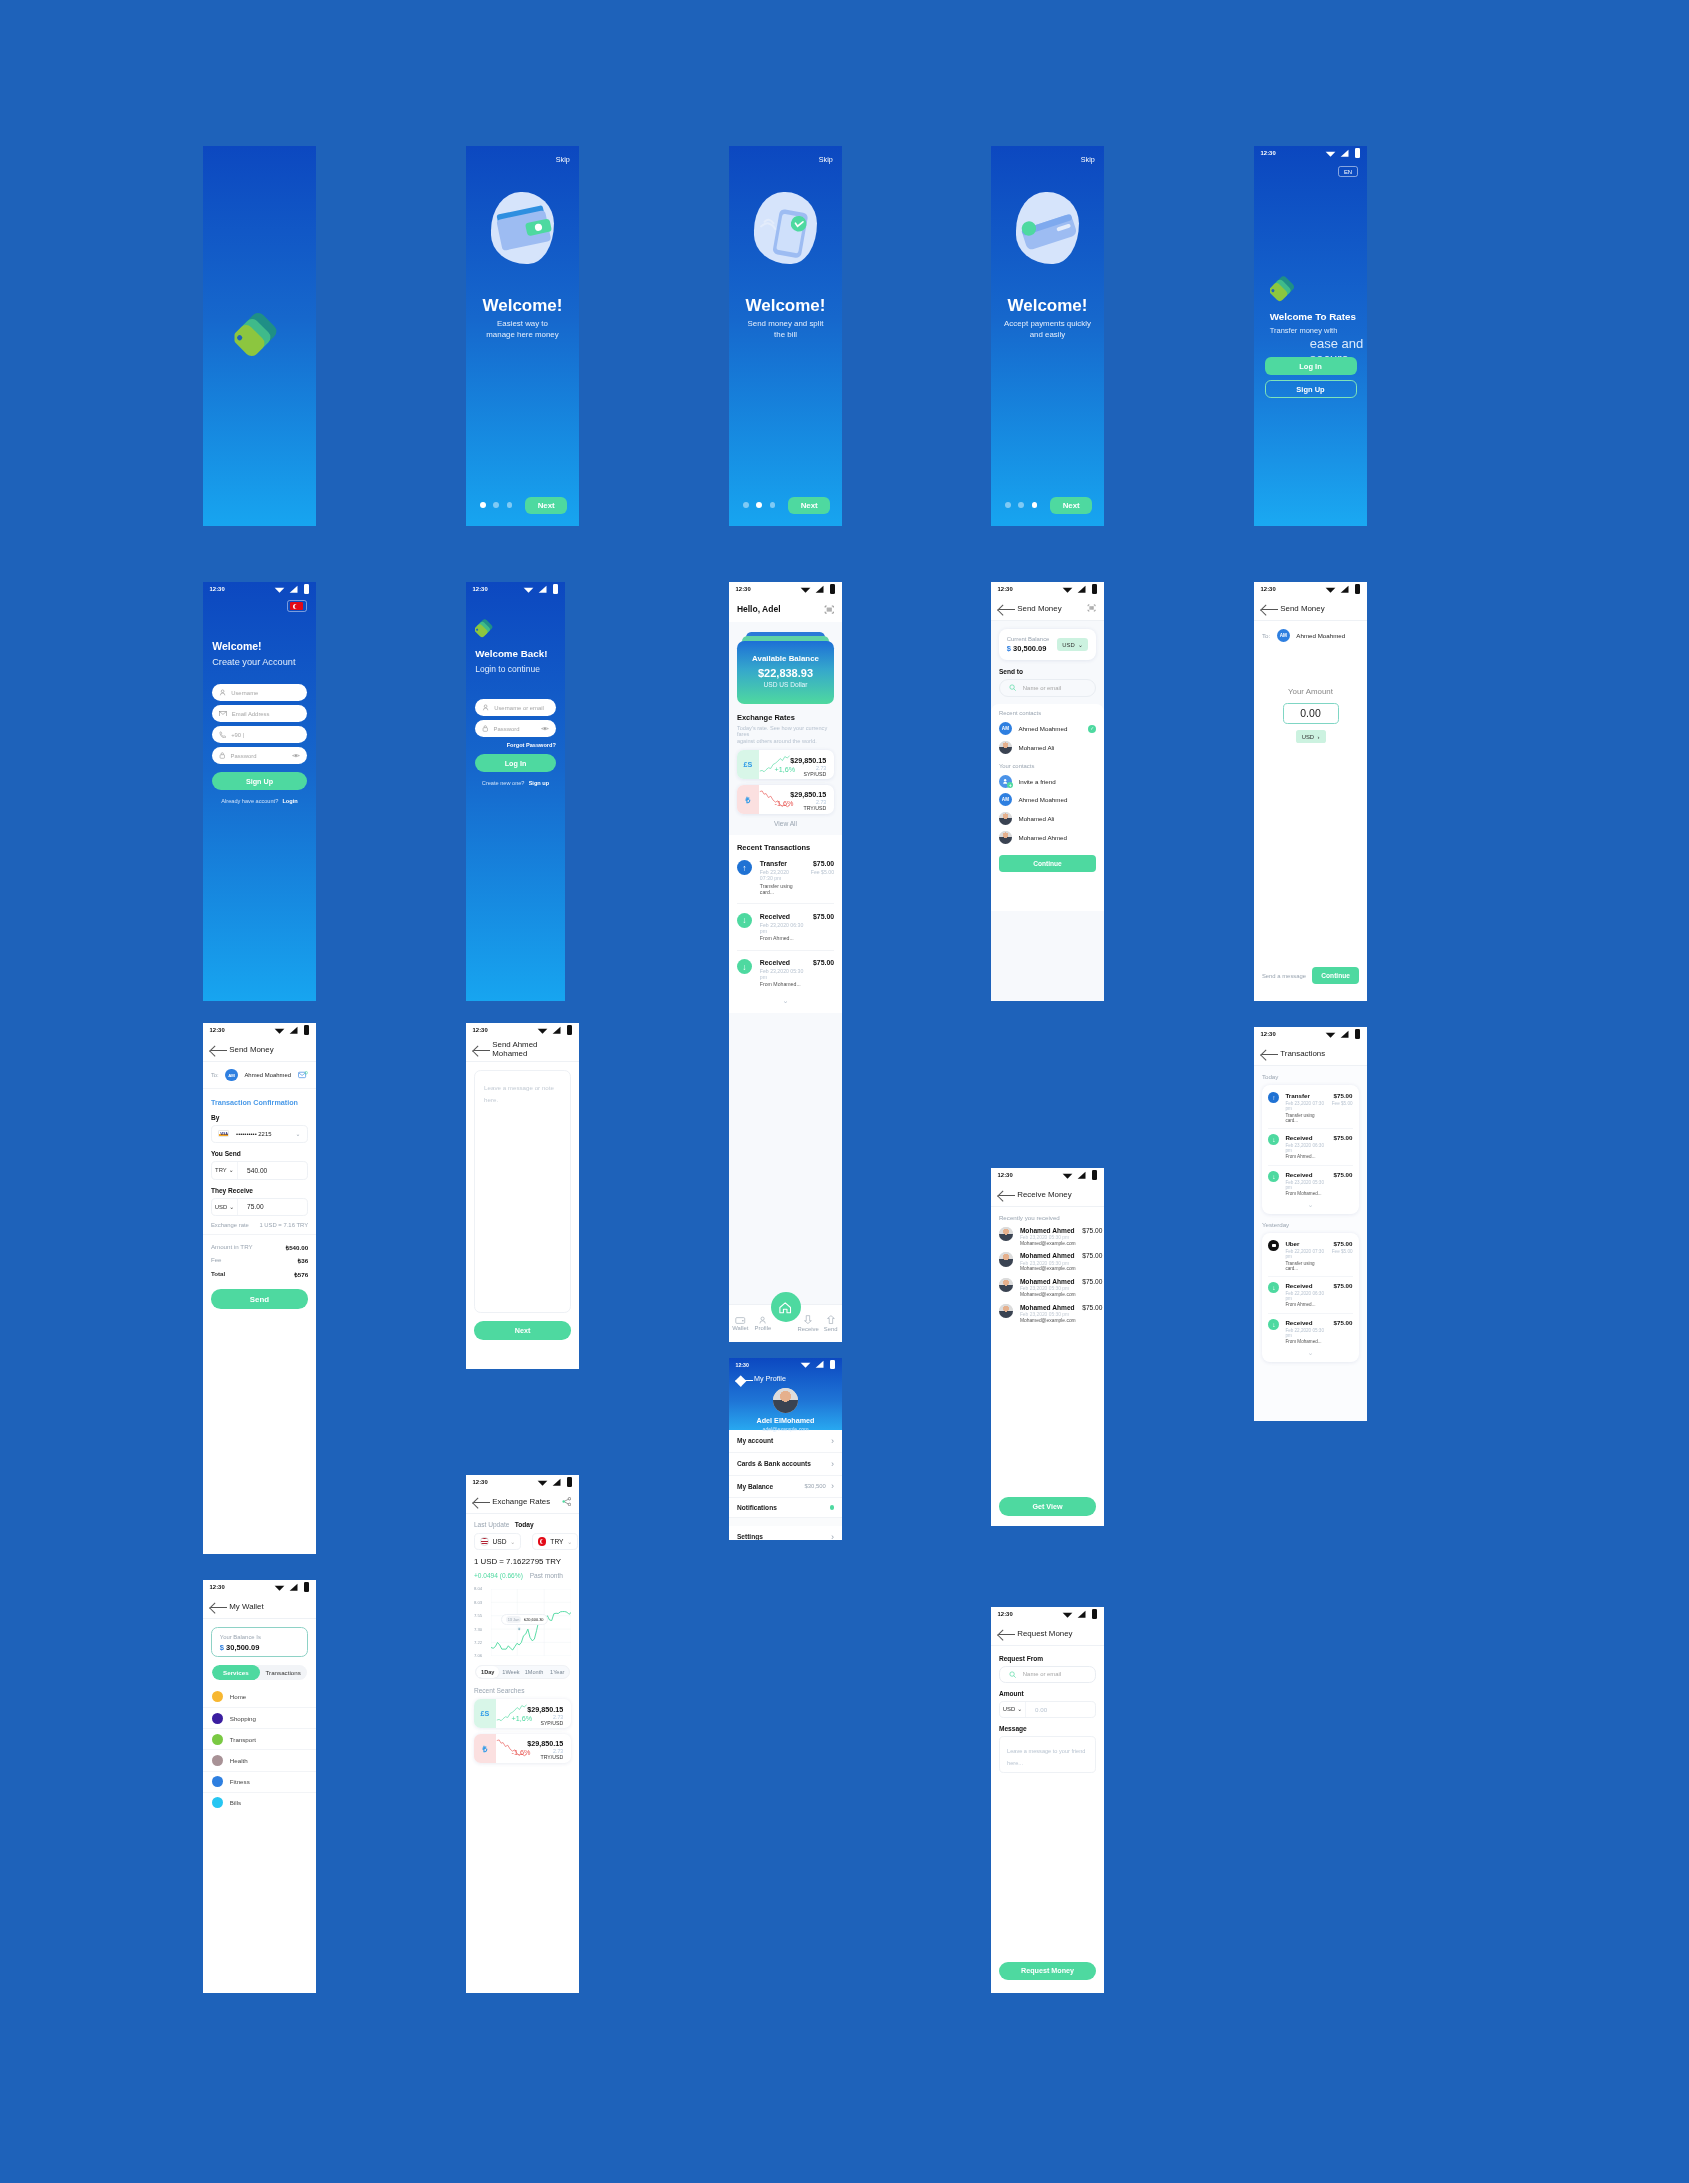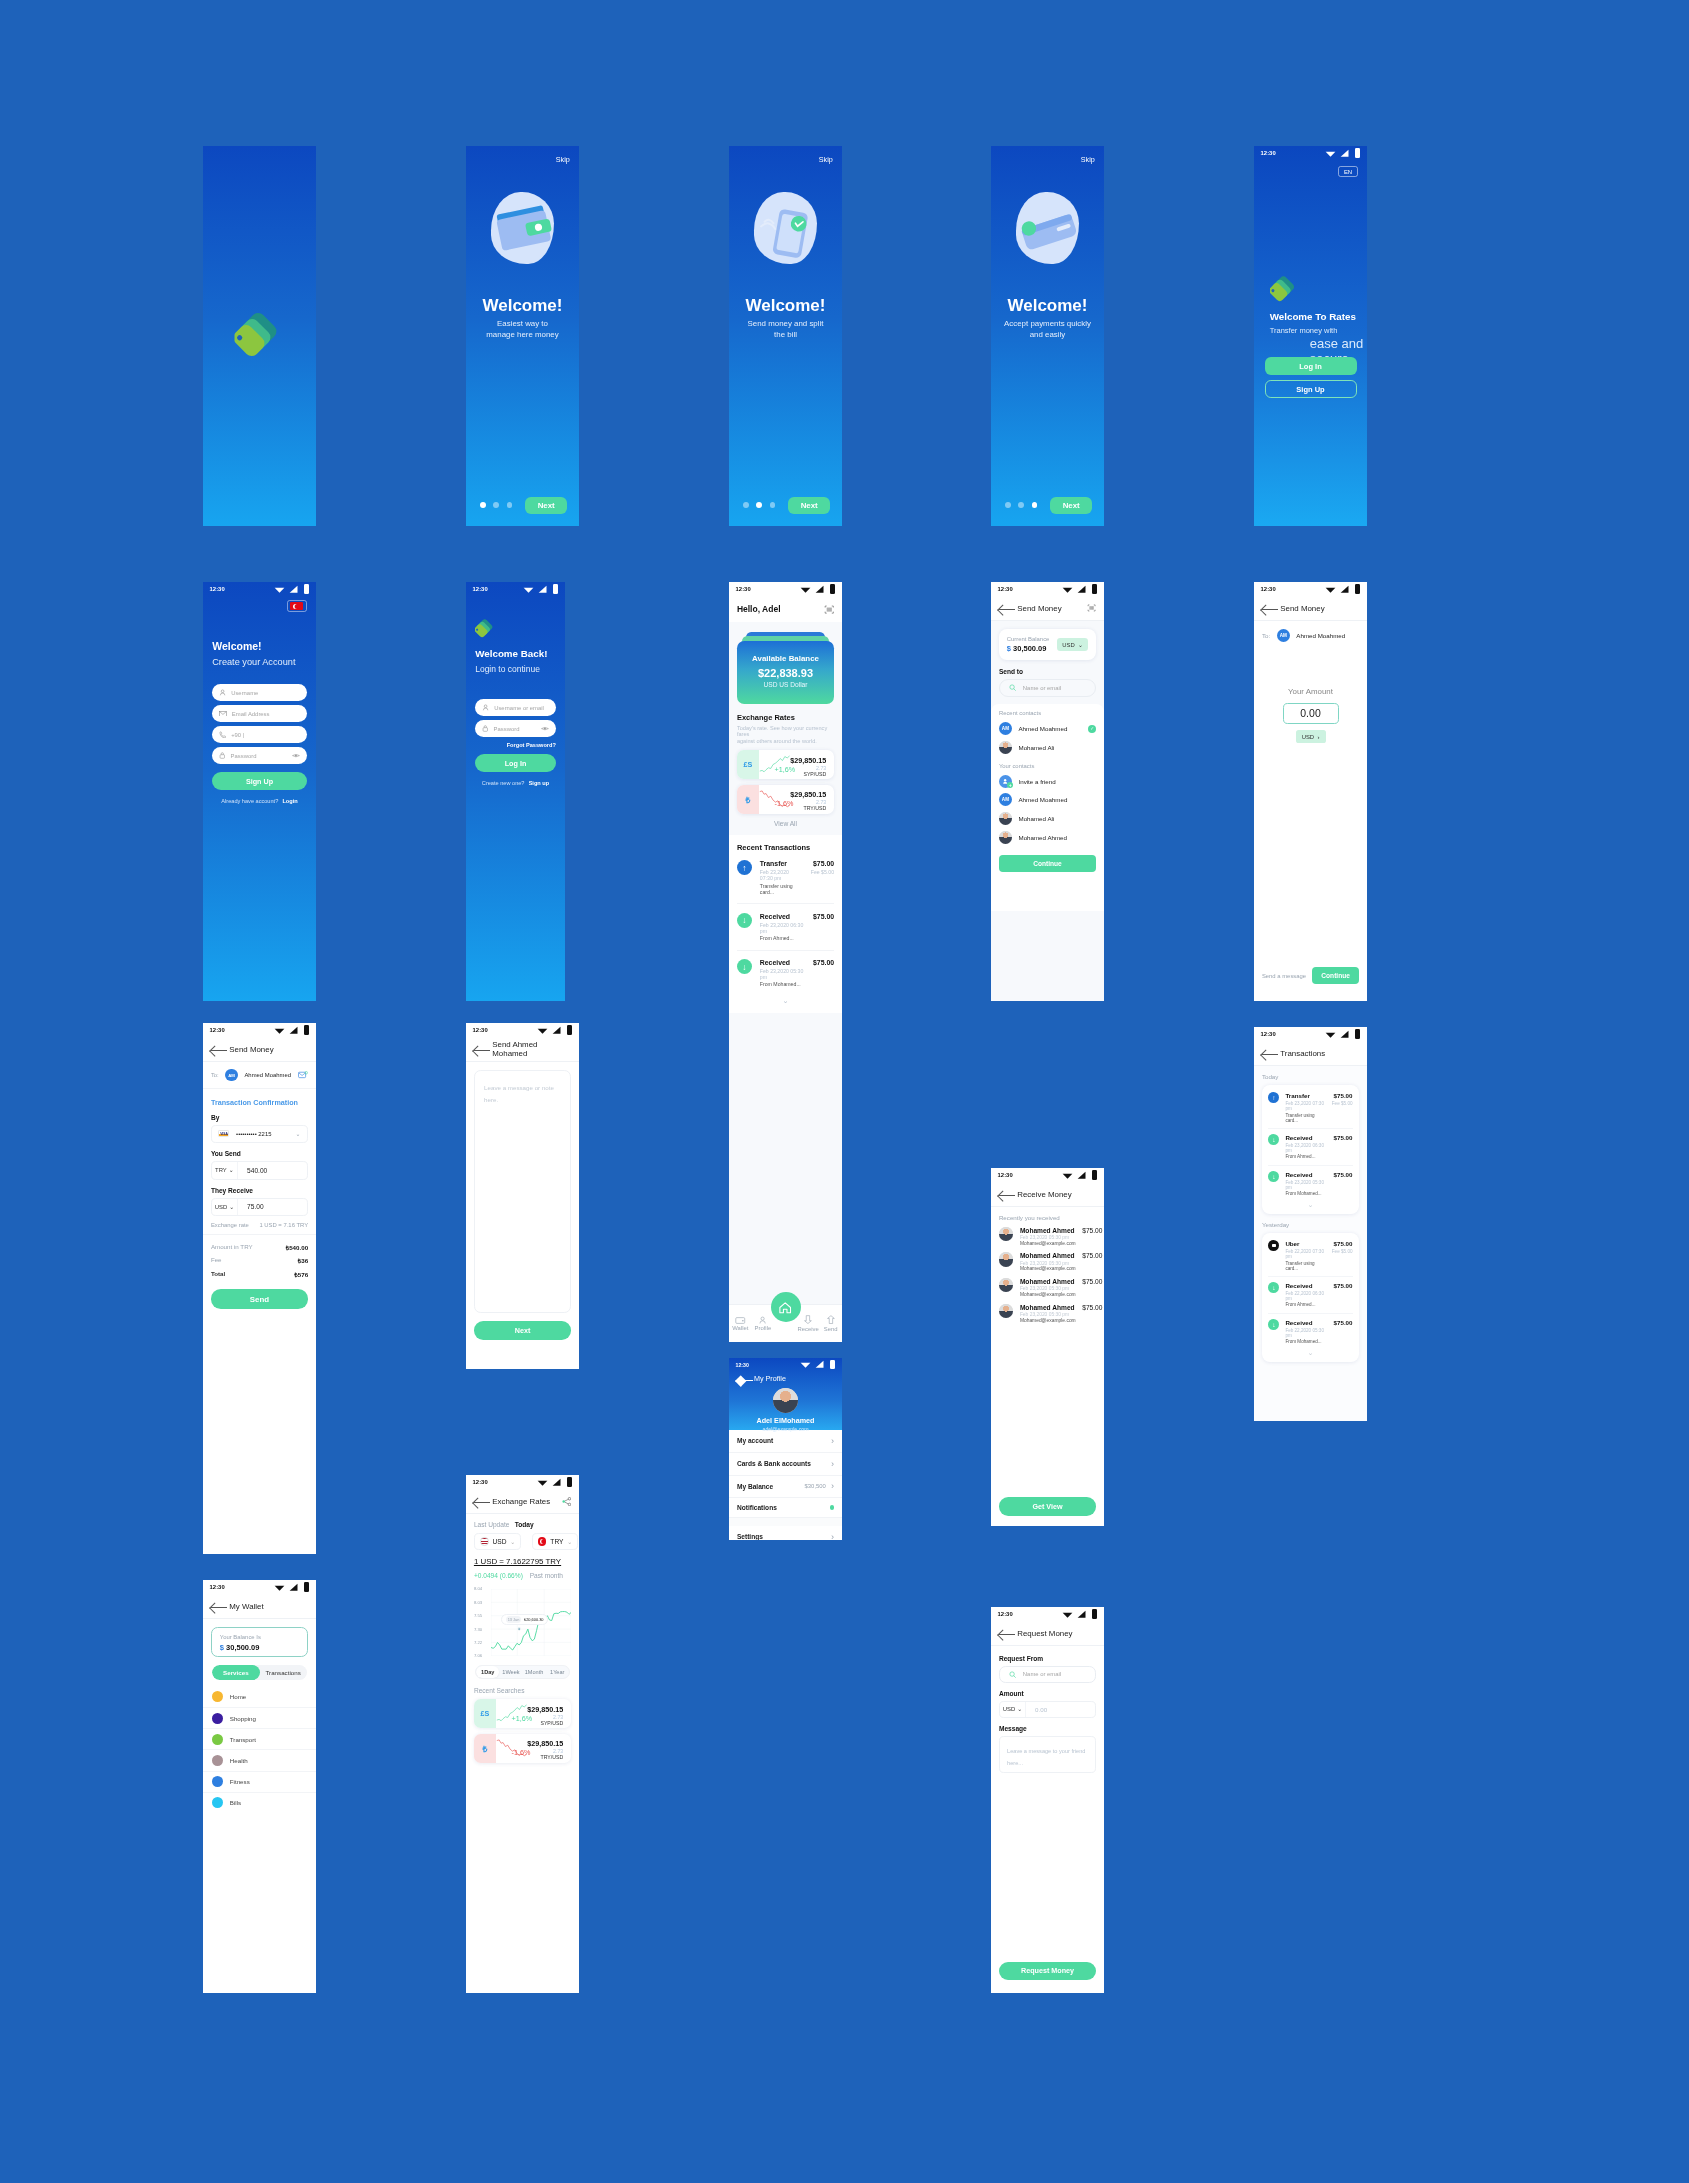--- a/index.html
+++ b/index.html
@@ -819,21 +819,21 @@
       <path d="M11 13 a4 4 0 0 0 3 -5 M11 13 L13 15 M11 13 L9 15" fill="none" stroke="#555" stroke-width="1.1"></path>
     </svg>
     <div style="flex:1;height:17px;border:0.7px solid #eef1f5;border-radius:4.6px;display:flex;align-items:center;gap:3.9px;padding:0 5.2px;">
       <span style="width:8.5px;height:8.5px;border-radius:50%;background:#e30a17;position:relative;">
         <span style="position:absolute;left:2px;top:2px;width:4.6px;height:4.6px;border-radius:50%;background:#e30a17;box-shadow:inset 1.3px 0 0 #fff;"></span>
       </span>
       <span style="font-size:6.6px;color:#111;">TRY</span>
       <span style="margin-left:auto;color:#aaa;font-size:5.9px;">⌄</span>
     </div>
   </div>
-  <div style="margin:6.6px 7.9px 0;font-size:7.9px;color:#111;text-decoration:underline;">1 USD = 7.1622795 TRY</div>
+  <div style="margin:6.6px 7.9px 0;font-size:7.9px;color:#111;">1 USD = 7.1622795 TRY</div>
   <div style="margin:2px 7.9px 0;">
     <span style="font-size:6.6px;color:#4ed9a0;">+0.0494  (0.66%)</span>
     <span style="font-size:6.6px;color:#9aa5b1;margin-left:3.9px;">Past month</span>
   </div>
 
   <div style="margin:6.6px 7.9px 0;height:72px;position:relative;">
     <div style="position:absolute;left:0;top:0;bottom:0;width:15.7px;display:flex;flex-direction:column;justify-content:space-between;">
       <span style="font-size:4.3px;color:#9aa5b1;">8.04</span>
       <span style="font-size:4.3px;color:#9aa5b1;">8.03</span>
       <span style="font-size:4.3px;color:#9aa5b1;">7.55</span>

